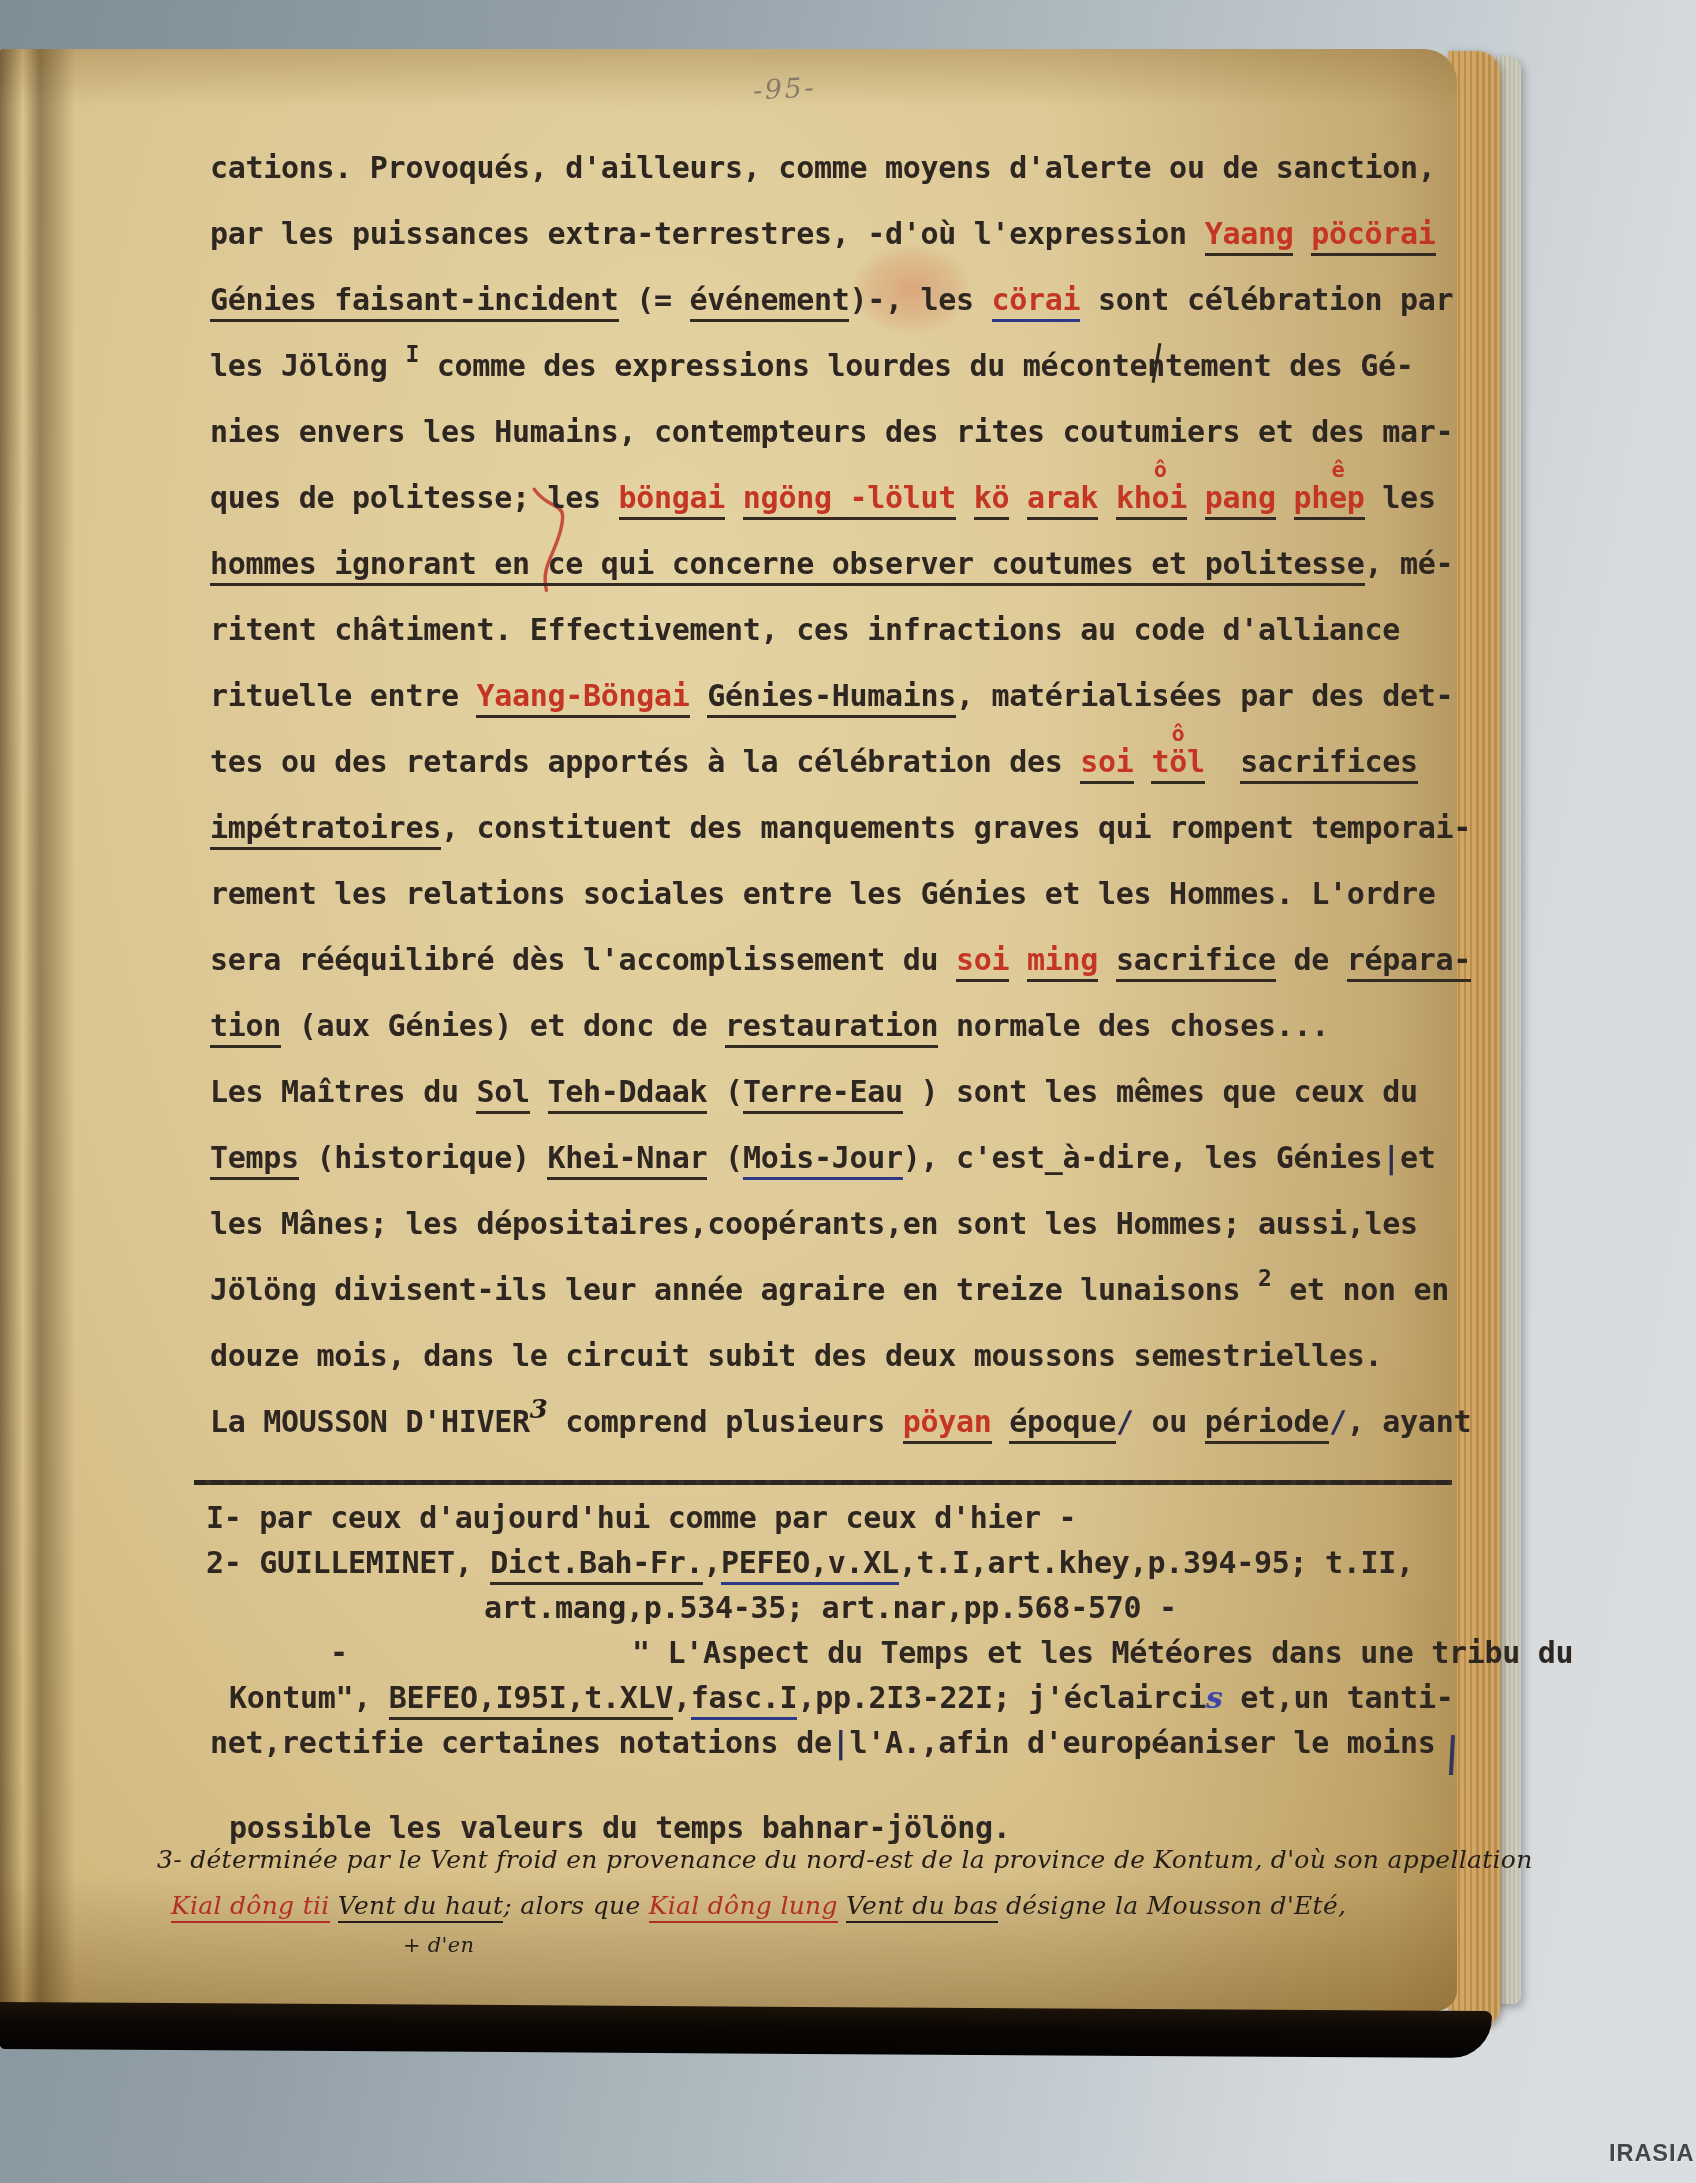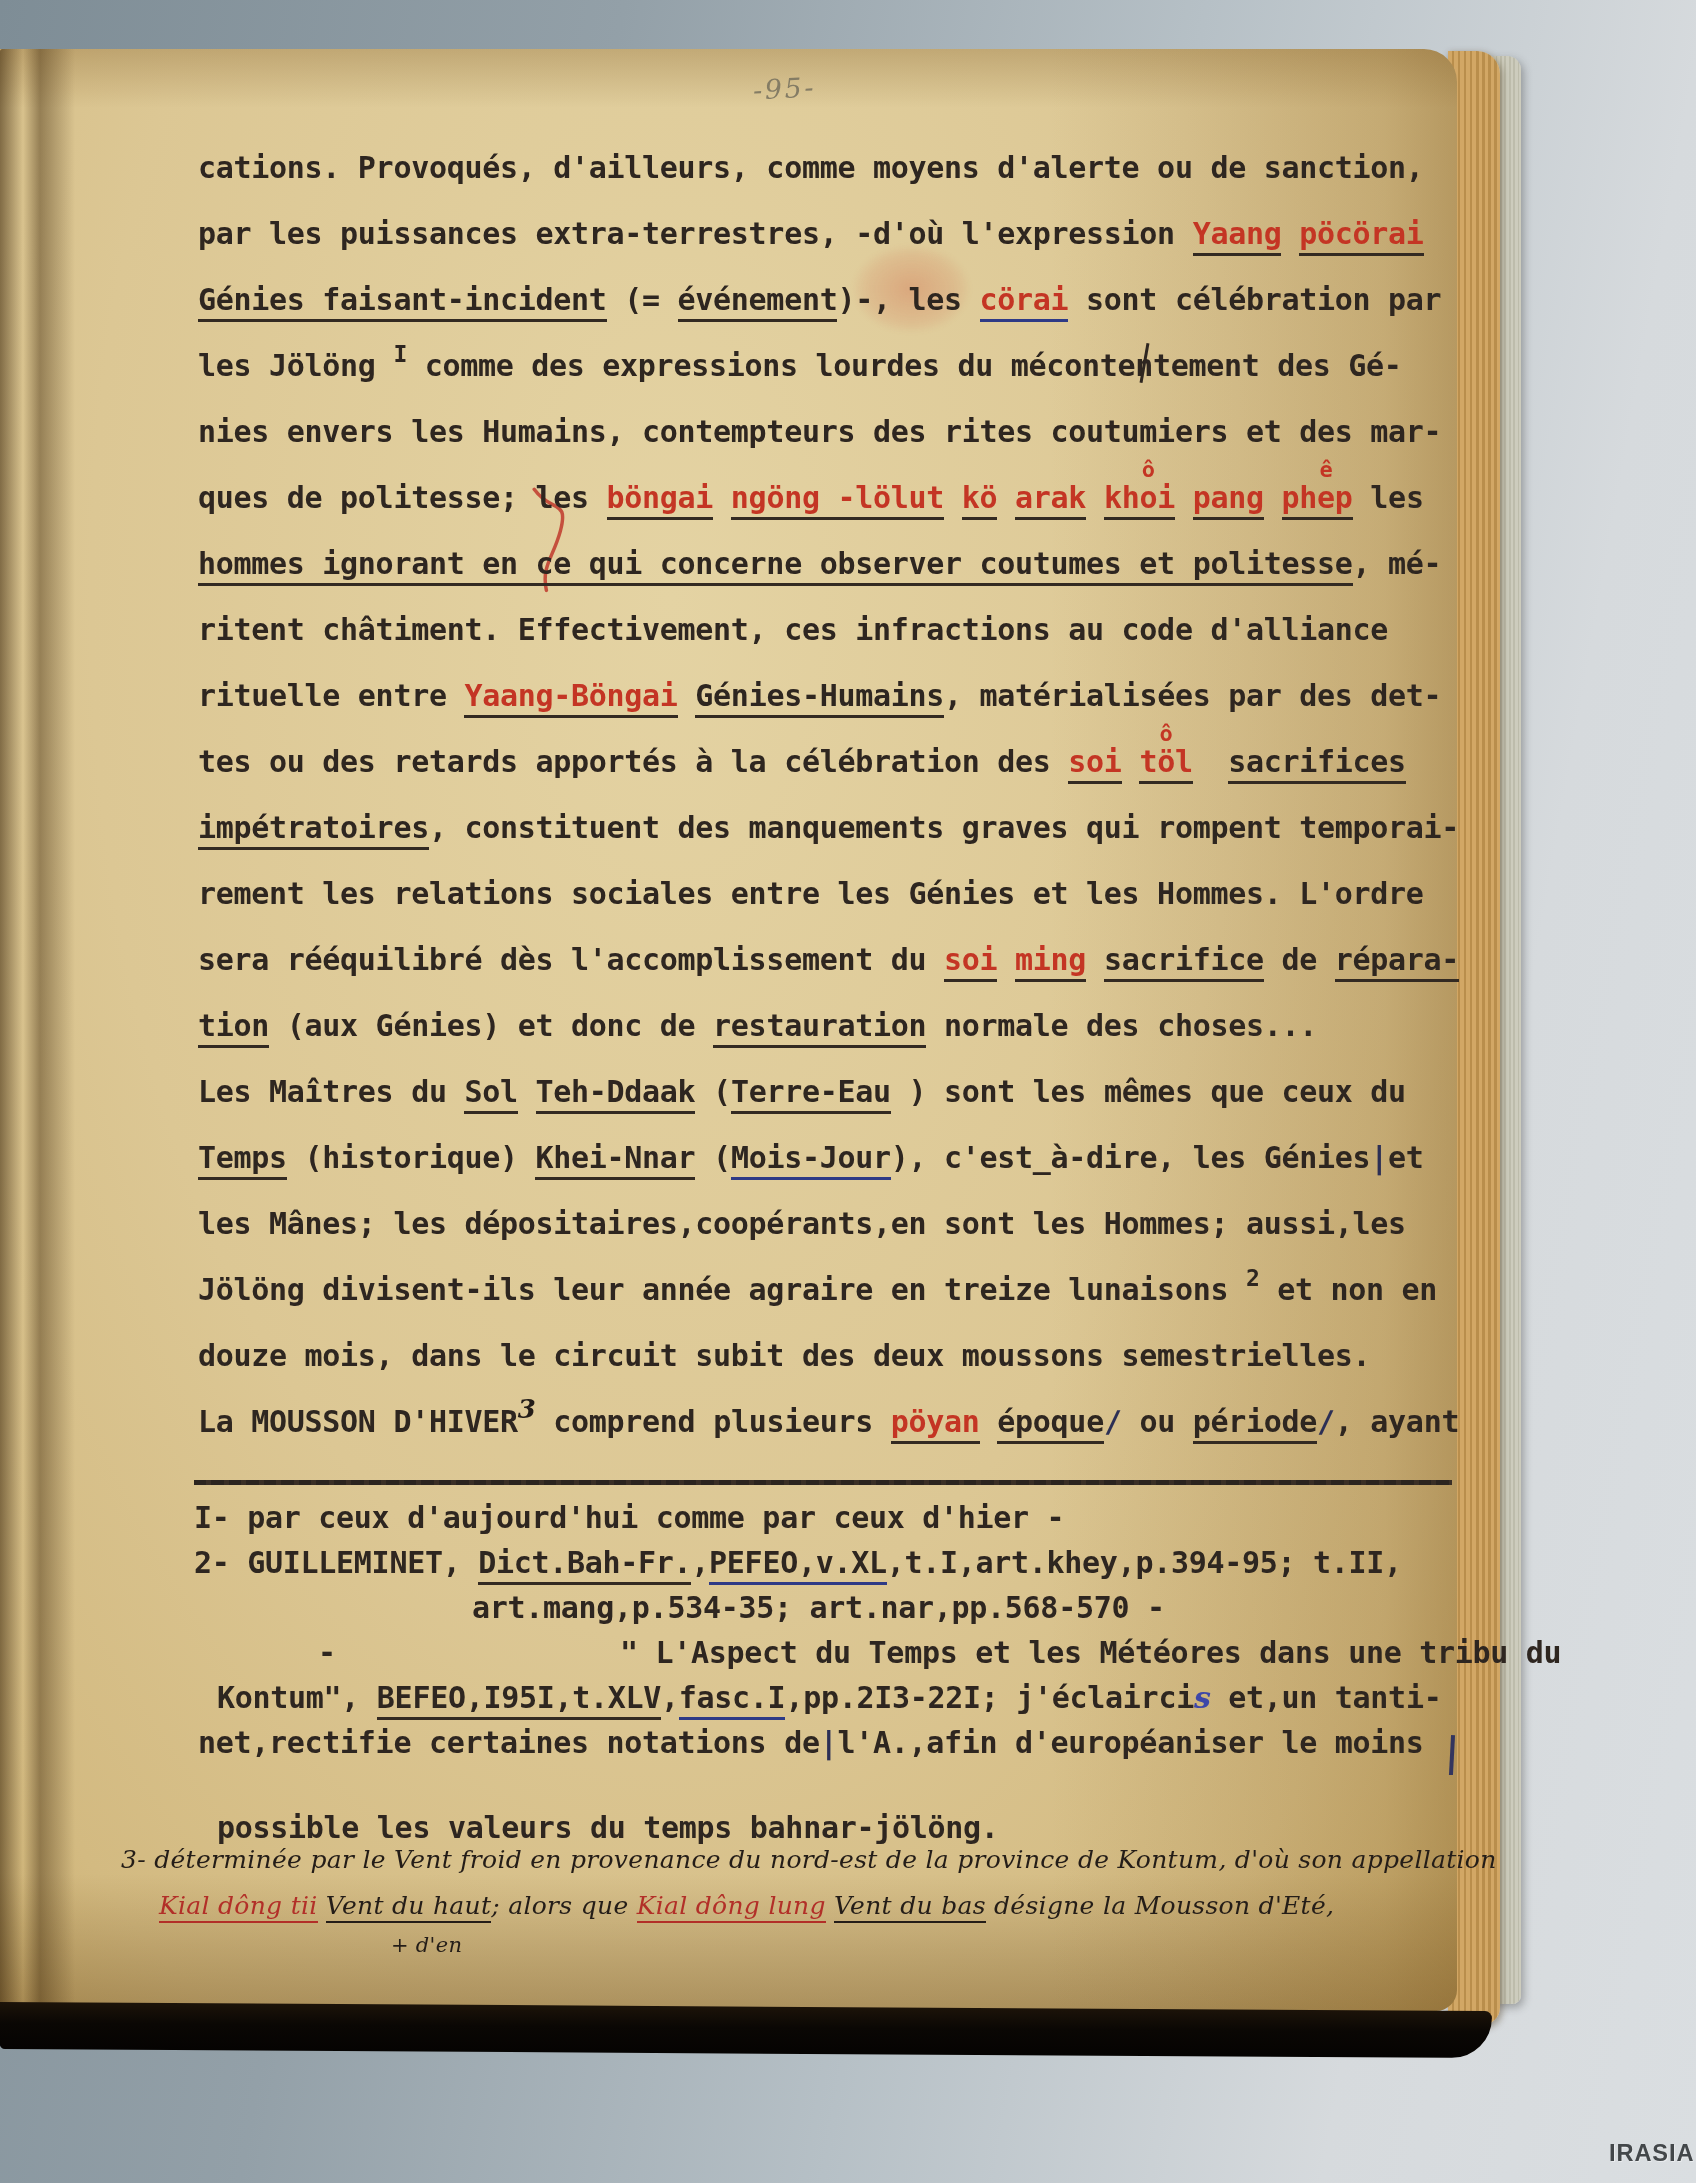--- a/index.html
+++ b/index.html
@@ -20,21 +20,21 @@
     background:
       linear-gradient(to right,rgba(56,36,10,.55) 0px,rgba(56,36,10,0) 23px),
       linear-gradient(to right,rgba(56,36,10,0) 23px,rgba(66,44,14,.45) 40px,rgba(66,44,14,0) 75px),
       linear-gradient(to right,rgba(120,82,30,0) 72%,rgba(130,92,36,.22) 95%,rgba(130,92,36,.38) 100%),
       linear-gradient(to bottom,rgba(125,88,34,.30) 0%,rgba(125,88,34,0) 3%,rgba(125,88,34,0) 93%,rgba(100,68,22,.38) 100%),
       radial-gradient(ellipse at 46% 28%,#e4d3a3 0%,#dcc794 52%,#d3ba81 82%,#c9ac6b 100%);}
   .bottom-edge{position:absolute;left:0;top:1953px;width:1492px;height:47px;
     background:linear-gradient(to bottom,#1c1309 0%,#0a0704 45%,#050302 100%);
     border-radius:0 7px 40px 5.2px;transform:rotate(.35deg);transform-origin:left top;}
   
-  .tblock{position:absolute;left:0;width:1520px;}
+  .tblock{position:absolute;left:12px;width:1520px;}
   #typed{top:150px;}
   #foot{top:1495px;}
   .tline{height:66px;line-height:66px;white-space:pre;padding-left:198px;
     font:700 30px "DejaVu Sans Mono",monospace;color:#2e2620;letter-spacing:-0.3px;}
   #foot .tline{height:45px;line-height:45px;}
   .seg{display:inline;}
   .seg.r{color:#c43524;}
   .seg.ub{border-bottom:3.5px solid #332a22;padding-bottom:1.7px;}
   .seg.ublue{border-bottom:3.5px solid #2e3a86;padding-bottom:1.7px;}
   .seg.sup{font-size:23px;position:relative;top:-14px;}
@@ -119,21 +119,21 @@
       <div class="tline" style="padding-left: 194px;"><span class="seg">I- par ceux d'aujourd'hui comme par ceux d'hier -</span></div>
       <div class="tline" style="padding-left: 194px;"><span class="seg">2- GUILLEMINET, </span><span class="seg ub">Dict.Bah-Fr.</span><span class="seg">,</span><span class="seg ublue">PEFEO,v.XL</span><span class="seg">,t.I,art.khey,p.394-95; t.II,</span></div>
       <div class="tline" style="padding-left: 472px;"><span class="seg">art.mang,p.534-35; art.nar,pp.568-570 -</span></div>
       <div class="tline" style="padding-left: 318px;"><span class="seg">-                " L'Aspect du Temps et les Météores dans une tribu du</span></div>
       <div class="tline" style="padding-left: 217px;"><span class="seg">Kontum", </span><span class="seg ub">BEFEO,I95I,t.XLV</span><span class="seg">,</span><span class="seg ublue">fasc.I</span><span class="seg">,pp.2I3-22I; j'éclairci</span><span class="seg inkblue">s</span><span class="seg"> et,un tanti-</span></div>
       <div class="tline" style=""><span class="seg">net,rectifie certaines notations de</span><span class="seg ink">|</span><span class="seg">l'A.,afin d'européaniser le moins</span></div>
       <div class="tline" style="padding-left: 217px; margin-top: 40px;"><span class="seg">possible les valeurs du temps bahnar-jölöng.</span></div>
     </div>
 
   <div id="handw" class="tblock">
-      <div class="hline" style="padding-left: 121px; height: 47px; line-height: 47px;"><span class="seg">3- déterminée par le Vent froid en provenance du nord-est de la province de Kontum, d'où son appellation</span></div>
+      <div class="hline" style="padding-left: 121px; height: 47px; line-height: 47px; margin-left: 24px;"><span class="seg">3- déterminée par le Vent froid en provenance du nord-est de la province de Kontum, d'où son appellation</span></div>
       <div class="hline" style="padding-left: 159px; height: 45px; line-height: 45px;"><span class="seg hr hur">Kial dông tii</span><span class="seg"> </span><span class="seg hu">Vent du haut</span><span class="seg">; alors que </span><span class="seg hr hur">Kial dông lung</span><span class="seg"> </span><span class="seg hu">Vent du bas</span><span class="seg"> désigne la Mousson d'Eté,</span></div>
       <div class="hline" style="padding-left: 391px; height: 35px; line-height: 35px; font-size: 21px;"><span class="seg">+ d'en</span></div>
     </div>
 
   <div class="margin-ink"></div>
 
   <div id="watermark">IRASIA</div>
 
 </div>
 

